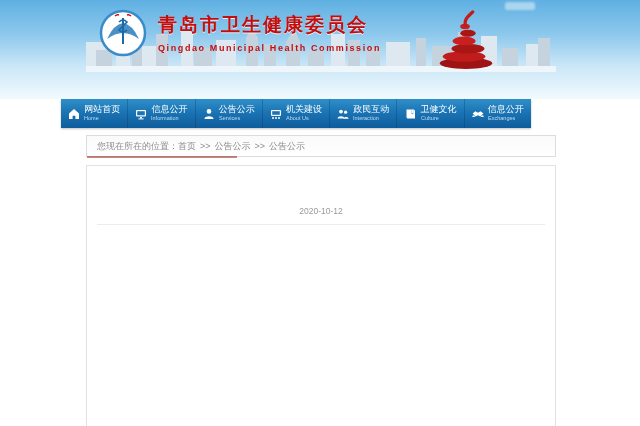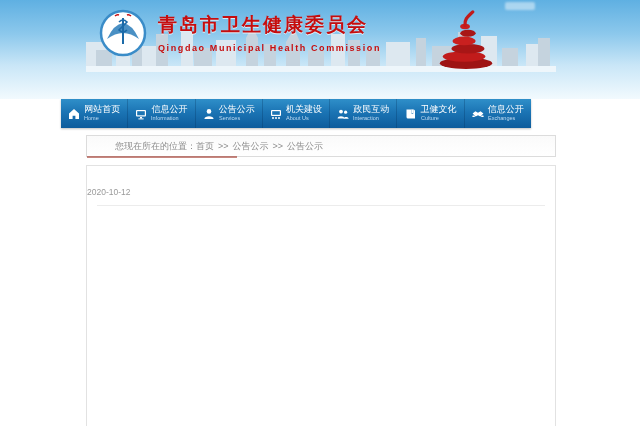--- a/index.html
+++ b/index.html
@@ -29,32 +29,32 @@
     text-decoration:none; cursor:pointer; border-right:1px solid rgba(0,40,80,.25); }
   .nav-item:last-child { border-right:none; }
   .nav-icon { width:12px; height:12px; display:block; }
   .nav-text { display:flex; flex-direction:column; line-height:1.1; }
   .nav-zh { font-size:9px; color:#ffffff; white-space:nowrap; }
   .nav-en { font-size:6px; color:#bfdcf2; white-space:nowrap; transform:scale(.92); transform-origin:left; }
 
   
   .crumb-box { position:relative; margin:7px 0 0 86px; width:470px; height:22px;
     border:1px solid #dcdcdc; background:linear-gradient(180deg,#fafafa,#ffffff);
-    display:flex; align-items:center; padding-left:28px;
+    display:flex; align-items:center; padding-left:10px;
     font-size:9px; color:#8d8d8d; }
   .crumb-box a { color:#8d8d8d; text-decoration:none; cursor:pointer; }
   .crumb-sep { margin:0 4px; }
   .crumb-underline { position:absolute; left:0; bottom:-2px; width:150px; height:2px;
     background:#a8453a; opacity:.65; }
 
   
   .article { position:relative; margin:8px 0 0 86px; width:470px; height:310px;
     border:1px solid #e2e2e2; background:#ffffff; padding-top:15px; }
   .article-title { text-align:center; font-size:13px; font-weight:bold; color:#35799c; letter-spacing:1px; }
-  .article-date { text-align:left; font-size:8.5px; color:#9a9a9a; margin-top:6px; }
+  .article-date { text-align:center; font-size:8.5px; color:#9a9a9a; margin-top:25px; }
   .article-divider { border:none; border-top:1px solid #ececec; margin:8px 10px 0 10px; }
   .article-body { margin-top:10px; }
   .article-body p { font-size:11px; color:#4d4d4d; line-height:2.0; text-align:justify;
     text-indent:2em; margin:0 16px 10px 16px; }
 </style>
 </head>
 <body>
 
 <div class="viewport">
 

